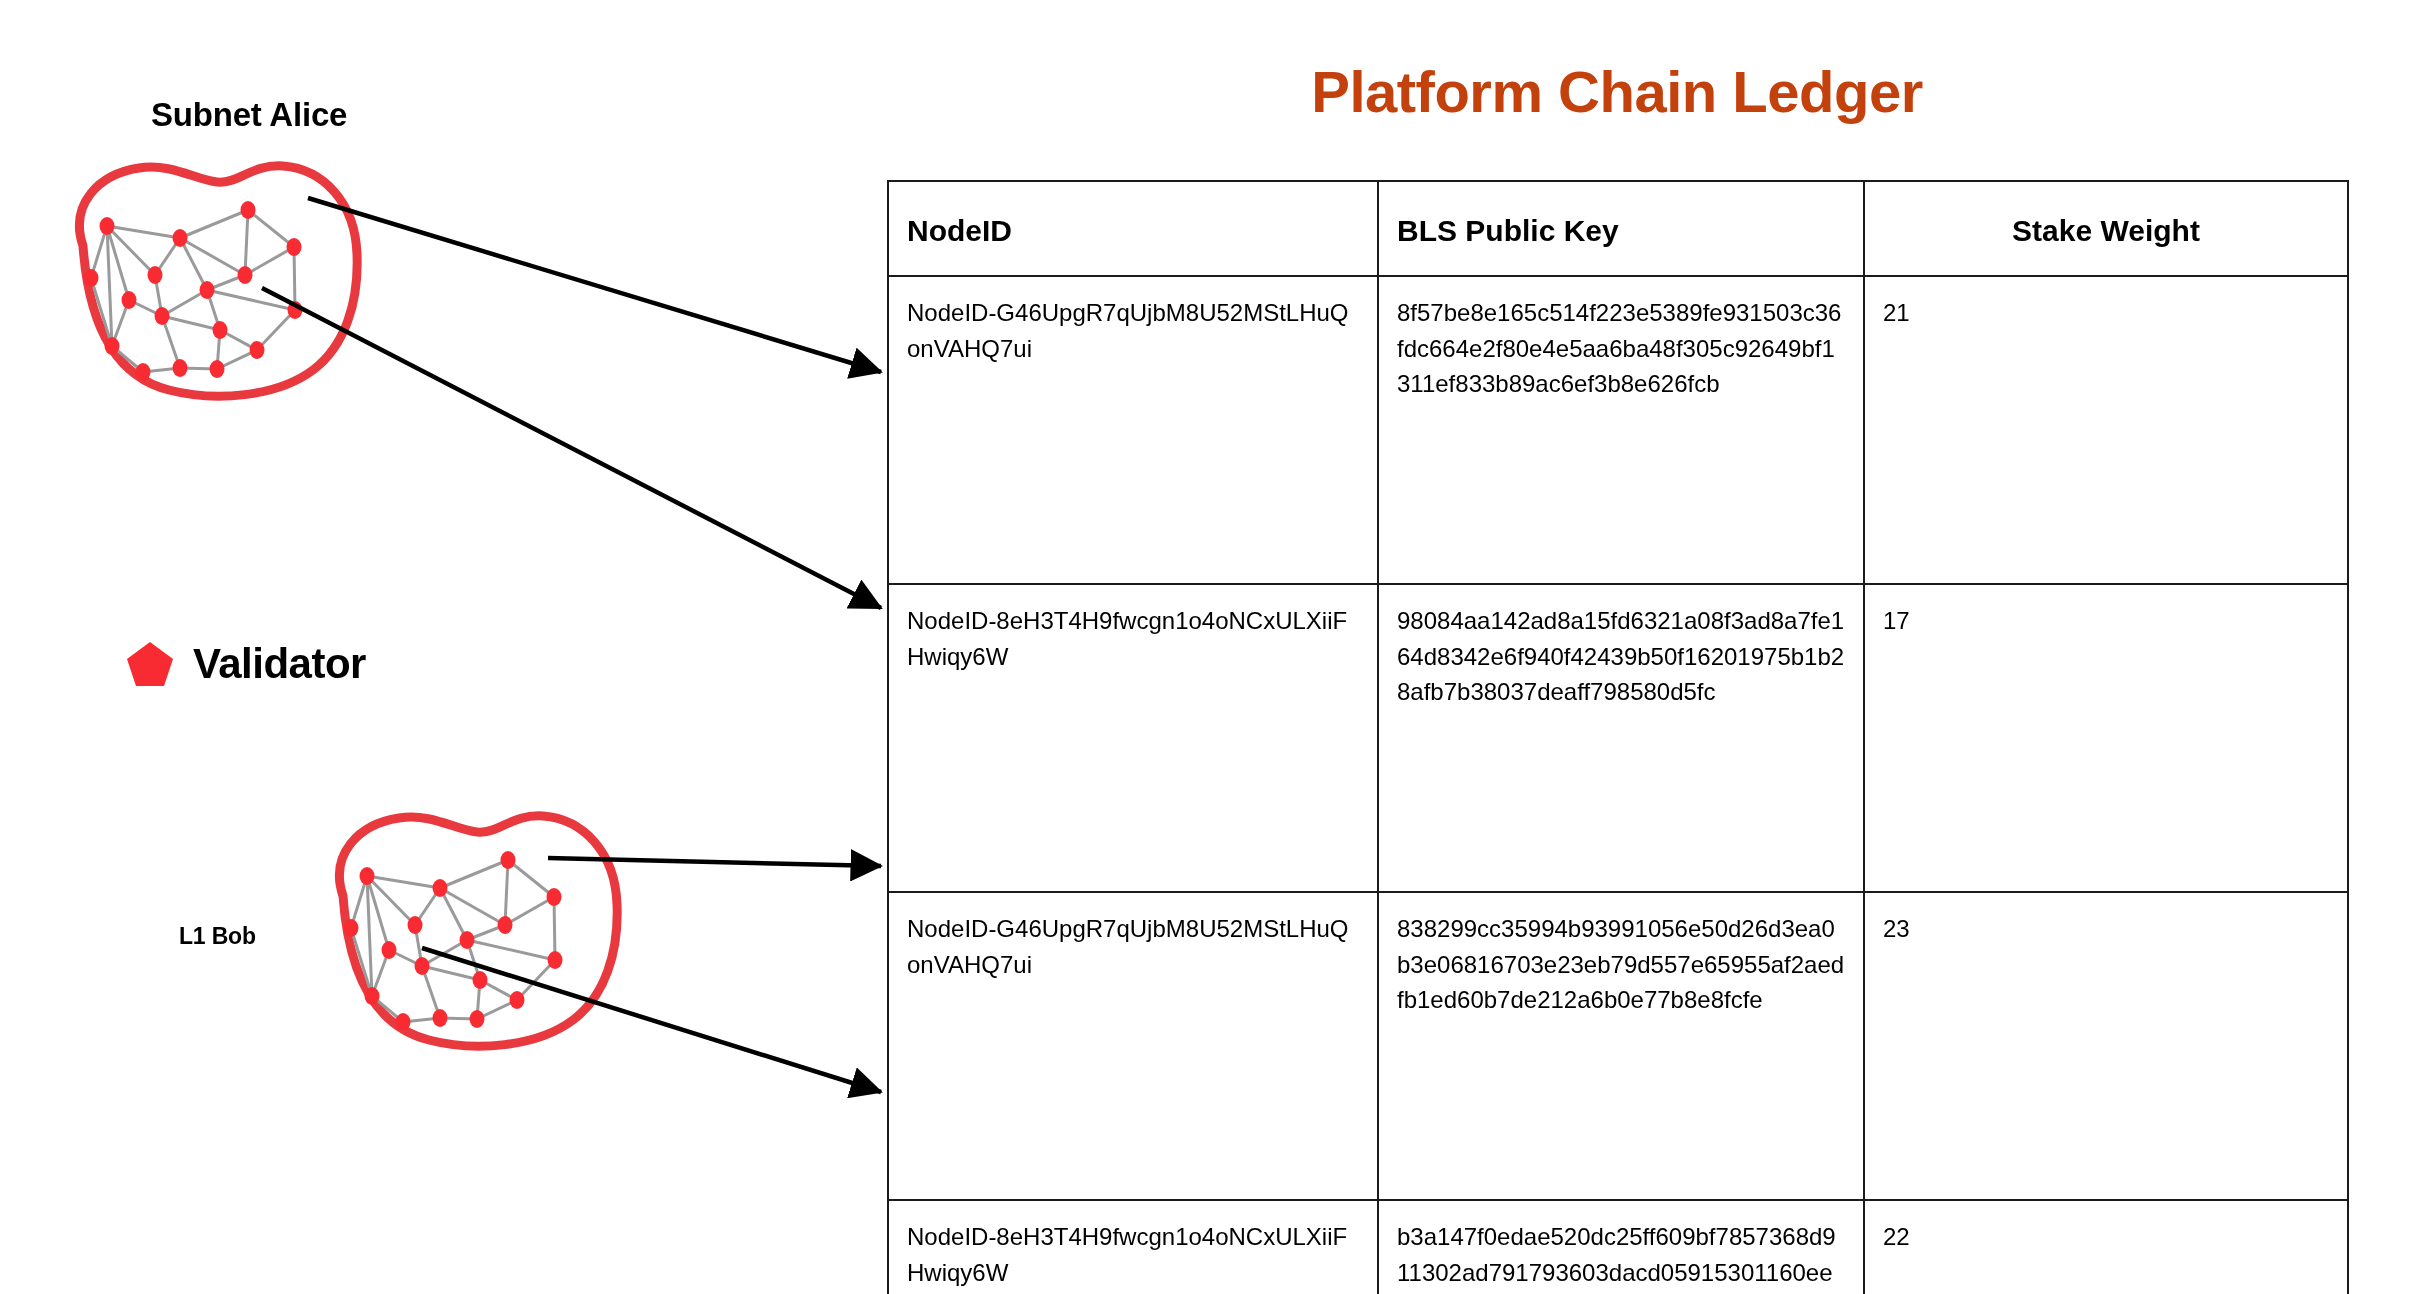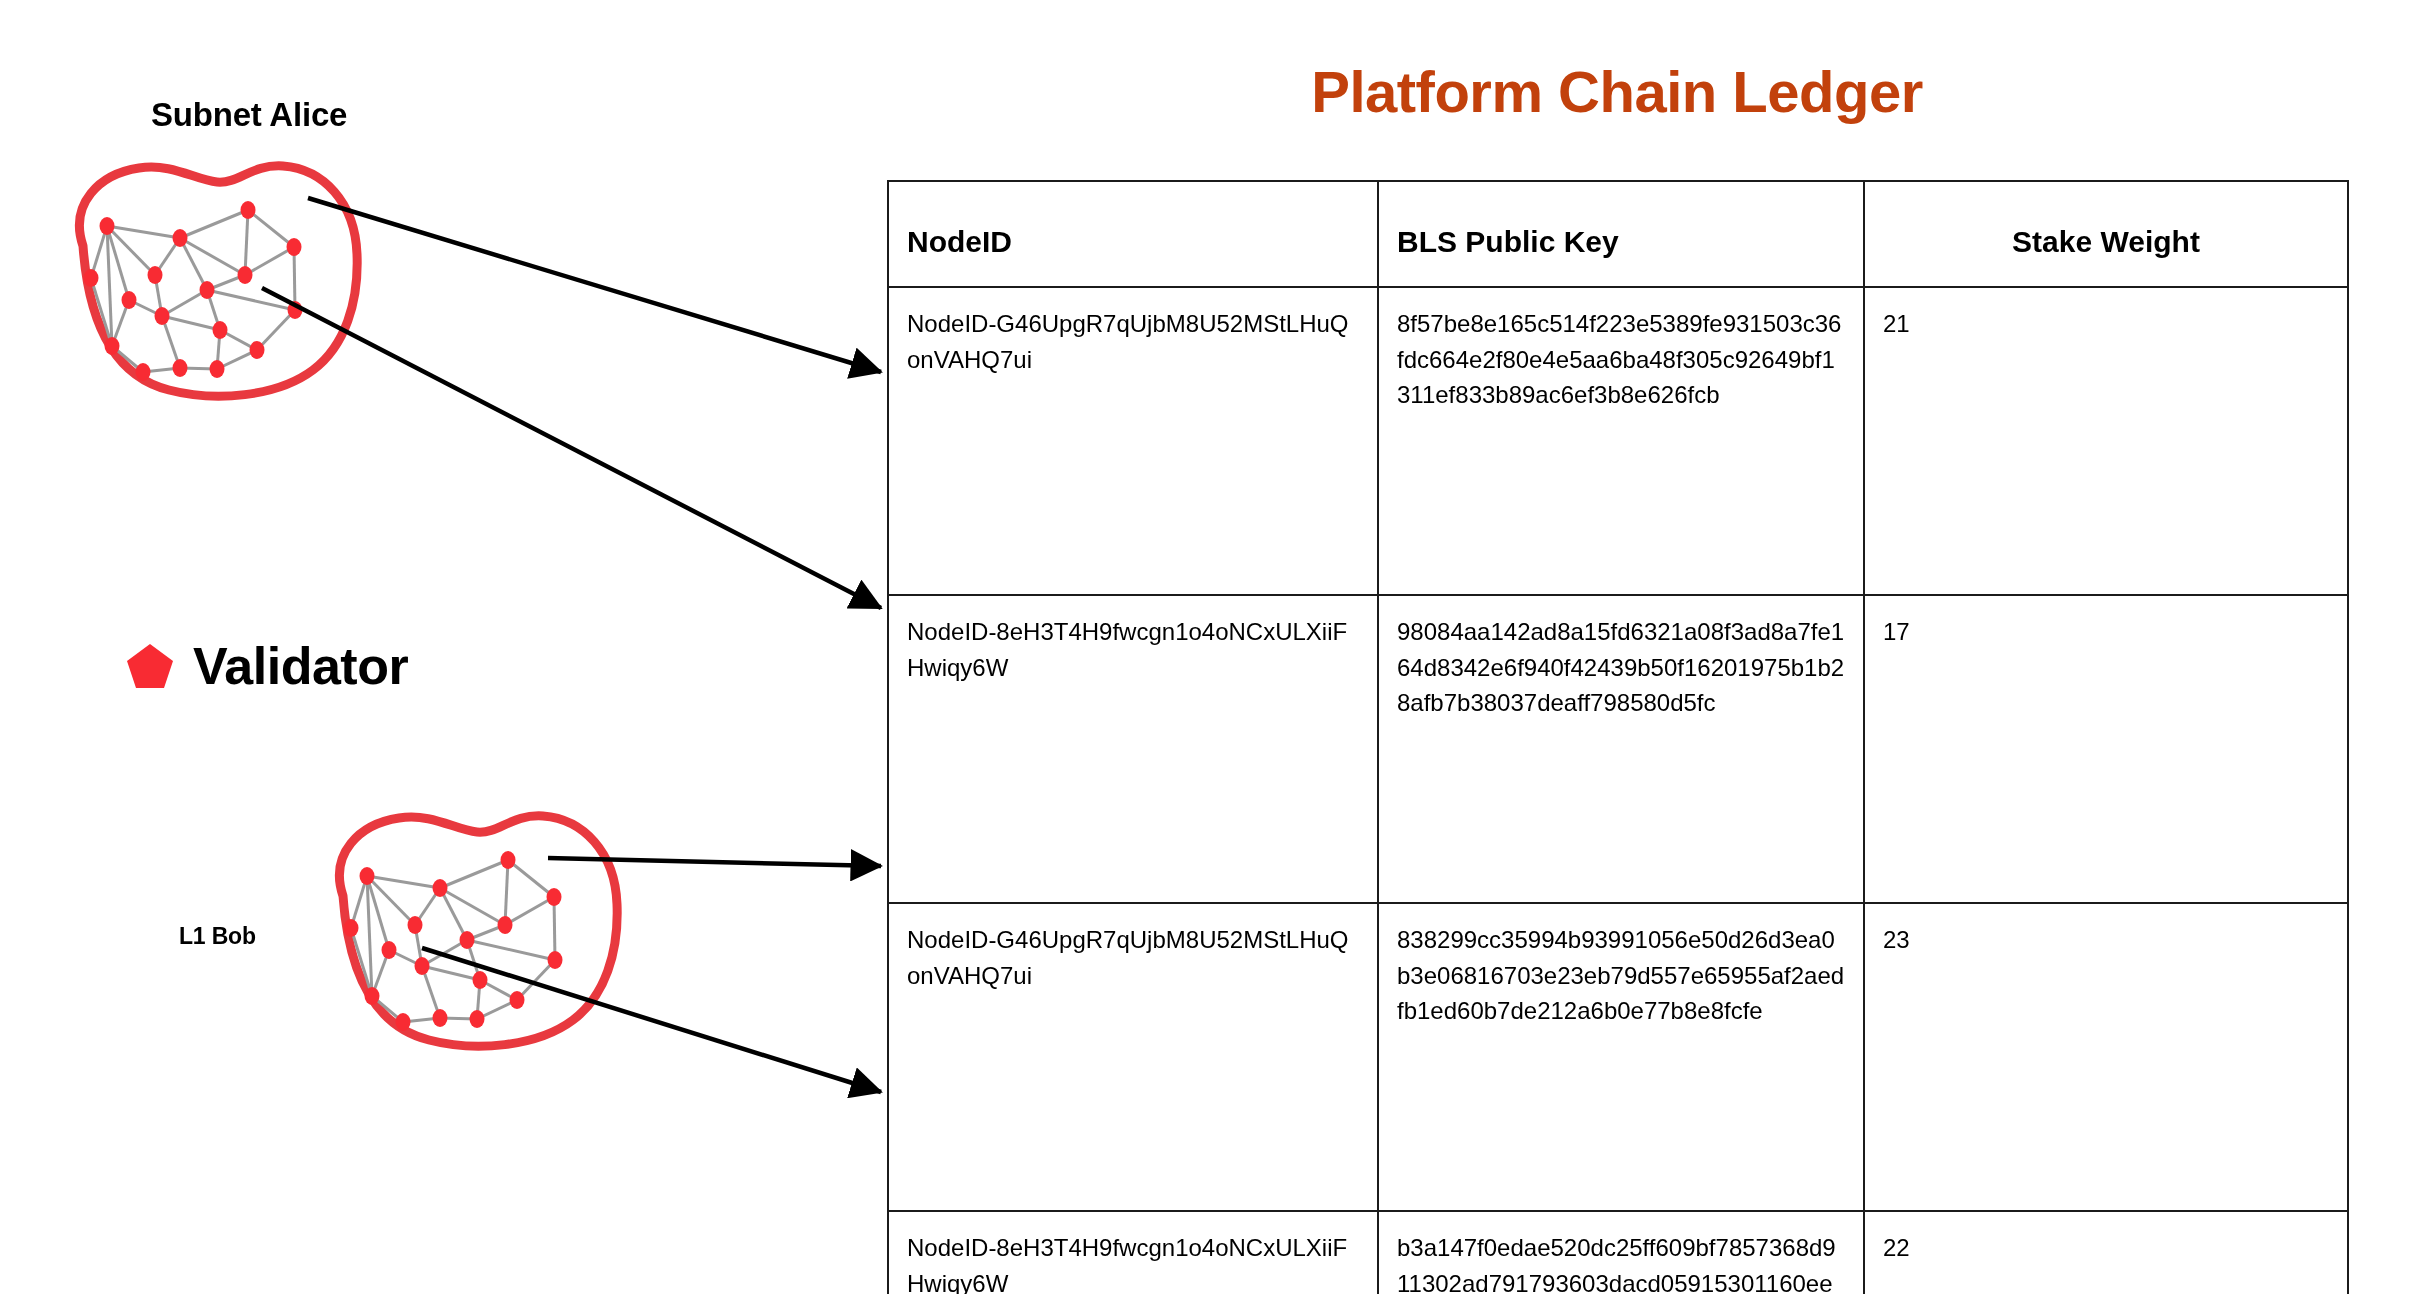--- a/index.html
+++ b/index.html
@@ -28,21 +28,21 @@
   #graph-alice{left:40px;top:150px;width:340px;height:280px;}
   #graph-bob{left:300px;top:800px;width:340px;height:280px;}
 
   
   #legend-validator{
     position:absolute;left:110px;top:640px;
     display:flex;align-items:center;gap:18px;
   }
   #legend-pentagon{width:50px;height:48px;display:block;}
   #legend-validator-label{
-    font-size:52px;font-weight:bold;color:#000;letter-spacing:-0.5px;
+    font-size:42px;font-weight:bold;color:#000;letter-spacing:-0.5px;
     line-height:1;
   }
 
   
   #arrows{position:absolute;left:0;top:0;width:2424px;height:1294px;pointer-events:none;}
 
   
   #ledger-title{
     position:absolute;
     left:872px;width:1460px;
@@ -65,21 +65,21 @@
     padding:18px 18px 18px 18px;
     color:#000;
     font-weight:normal;
     font-size:24px;
     line-height:1.48;
     word-break:break-all;
     overflow-wrap:anywhere;
   }
   #ledger-table thead th{
     height:56px;
-    padding-top:32px;padding-bottom:16px;
+    padding-top:21px;padding-bottom:16px;
     font-weight:bold;
     font-size:30px;
     vertical-align:middle;
     word-break:normal;
   }
   .col-nodeid{width:490px;}
   .col-bls{width:486px;}
   .col-stake{width:484px;}
   .th-left{text-align:left;}
   .th-center{text-align:center;}

